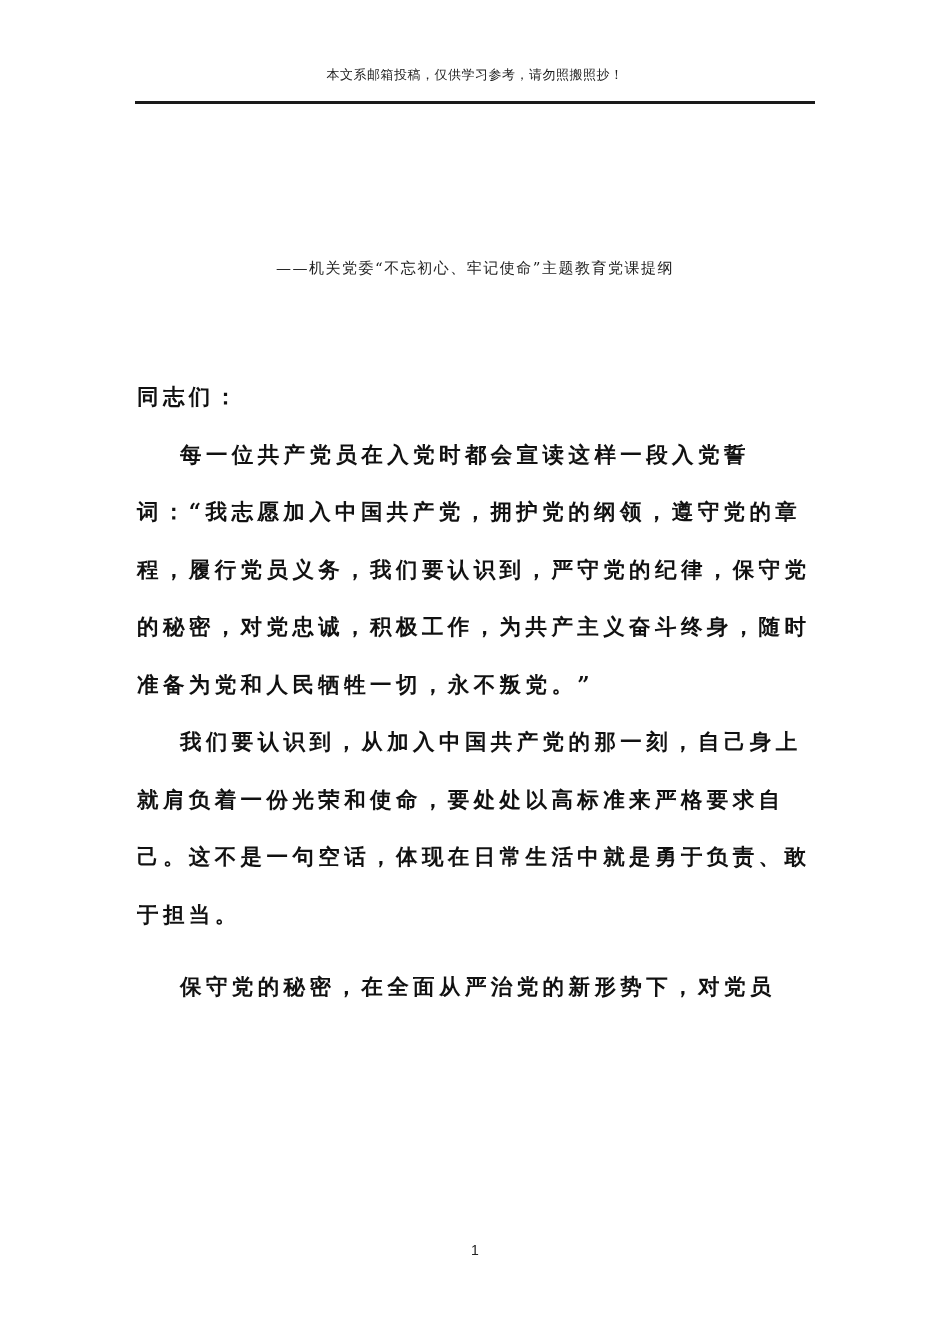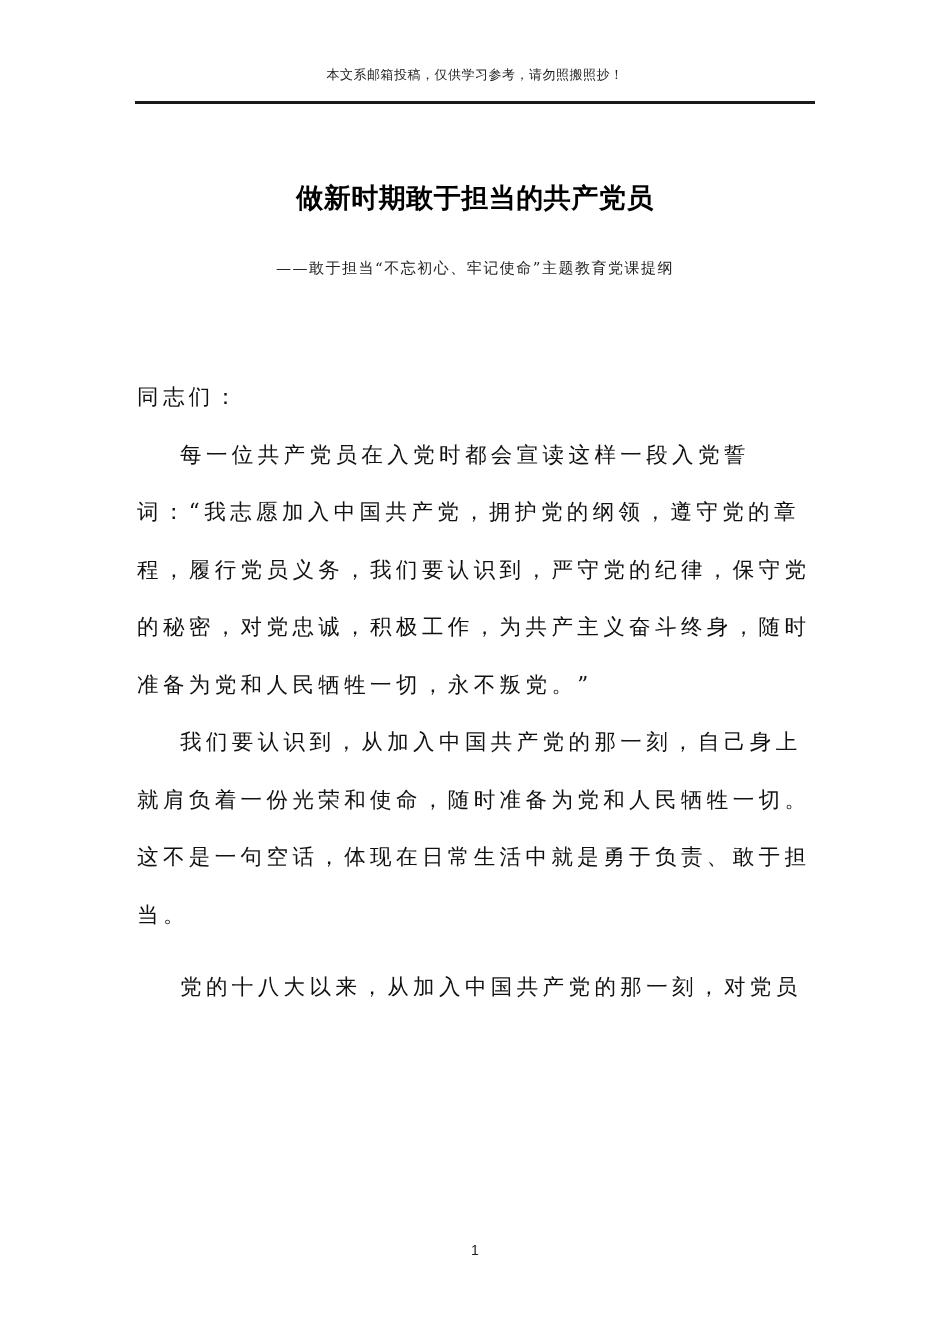--- a/index.html
+++ b/index.html
@@ -63,20 +63,21 @@
     }
     .body-text {
       position: absolute;
       left: 137px;
       width: 690px;
       top: 368px;
       font-size: 21.5px;
       line-height: 57.5px;
       letter-spacing: 4.4px;
       color: #111;
+      font-weight: bold;
     }
     .body-text p {
       margin: 0;
     }
     .greeting {
       margin-bottom: 0;
     }
     .para {
       text-indent: 2em;
     }
@@ -95,25 +96,24 @@
     }
   </style>
 </head>
 <body>
 
 <div class="page">
 
   <div class="header-note">本文系邮箱投稿，仅供学习参考，请勿照搬照抄！</div>
   <div class="header-rule"></div>
 
-  <div class="title">做新时期敢于担当的共产党员</div>
-  <div class="subtitle">——敢于担当“不忘初心、牢记使命”主题教育党课提纲</div>
+  <div class="subtitle">——机关党委“不忘初心、牢记使命”主题教育党课提纲</div>
 
   <div class="body-text">
     <p class="greeting">同志们：</p>
     <p class="para">每一位共产党员在入党时都会宣读这样一段入党誓词：“我志愿加入中国共产党，拥护党的纲领，遵守党的章程，履行党员义务，我们要认识到，严守党的纪律，保守党的秘密，对党忠诚，积极工作，为共产主义奋斗终身，随时准备为党和人民牺牲一切，永不叛党。”</p>
-    <p class="para">我们要认识到，从加入中国共产党的那一刻，自己身上就肩负着一份光荣和使命，随时准备为党和人民牺牲一切。这不是一句空话，体现在日常生活中就是勇于负责、敢于担当。</p>
-    <p class="para para-gap">党的十八大以来，从加入中国共产党的那一刻，对党员</p>
+    <p class="para">我们要认识到，从加入中国共产党的那一刻，自己身上就肩负着一份光荣和使命，要处处以高标准来严格要求自己。这不是一句空话，体现在日常生活中就是勇于负责、敢于担当。</p>
+    <p class="para para-gap">保守党的秘密，在全面从严治党的新形势下，对党员</p>
   </div>
 
   <div class="page-number">1</div>
 
 </div>
 
 </body></html>

